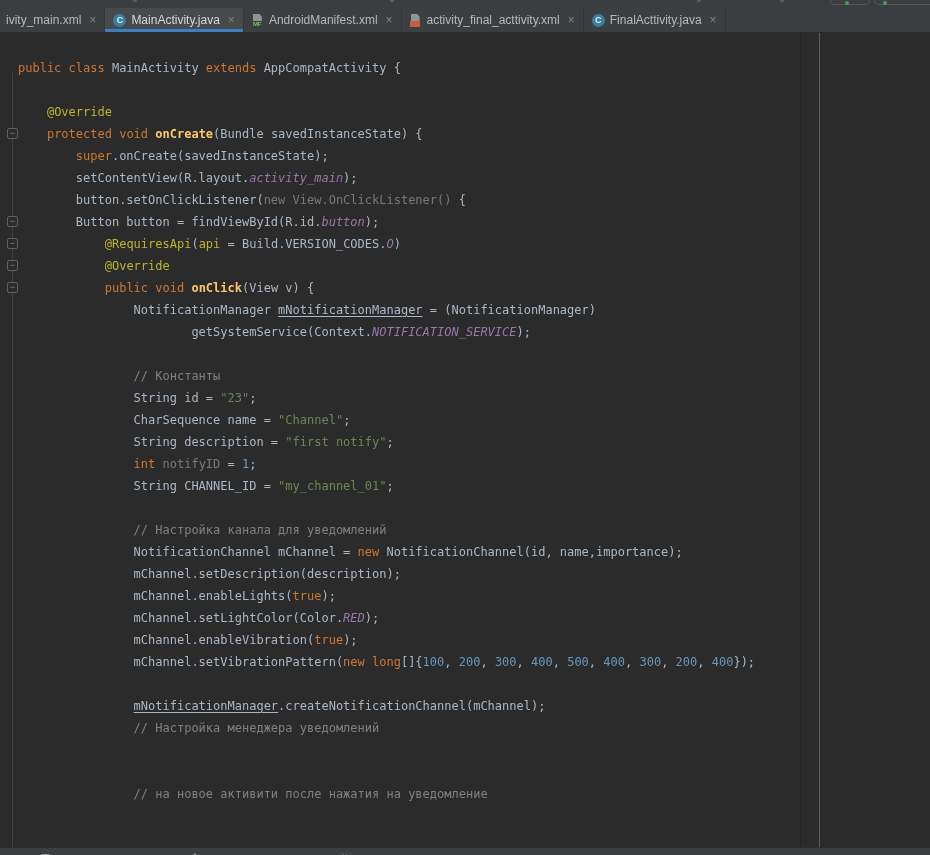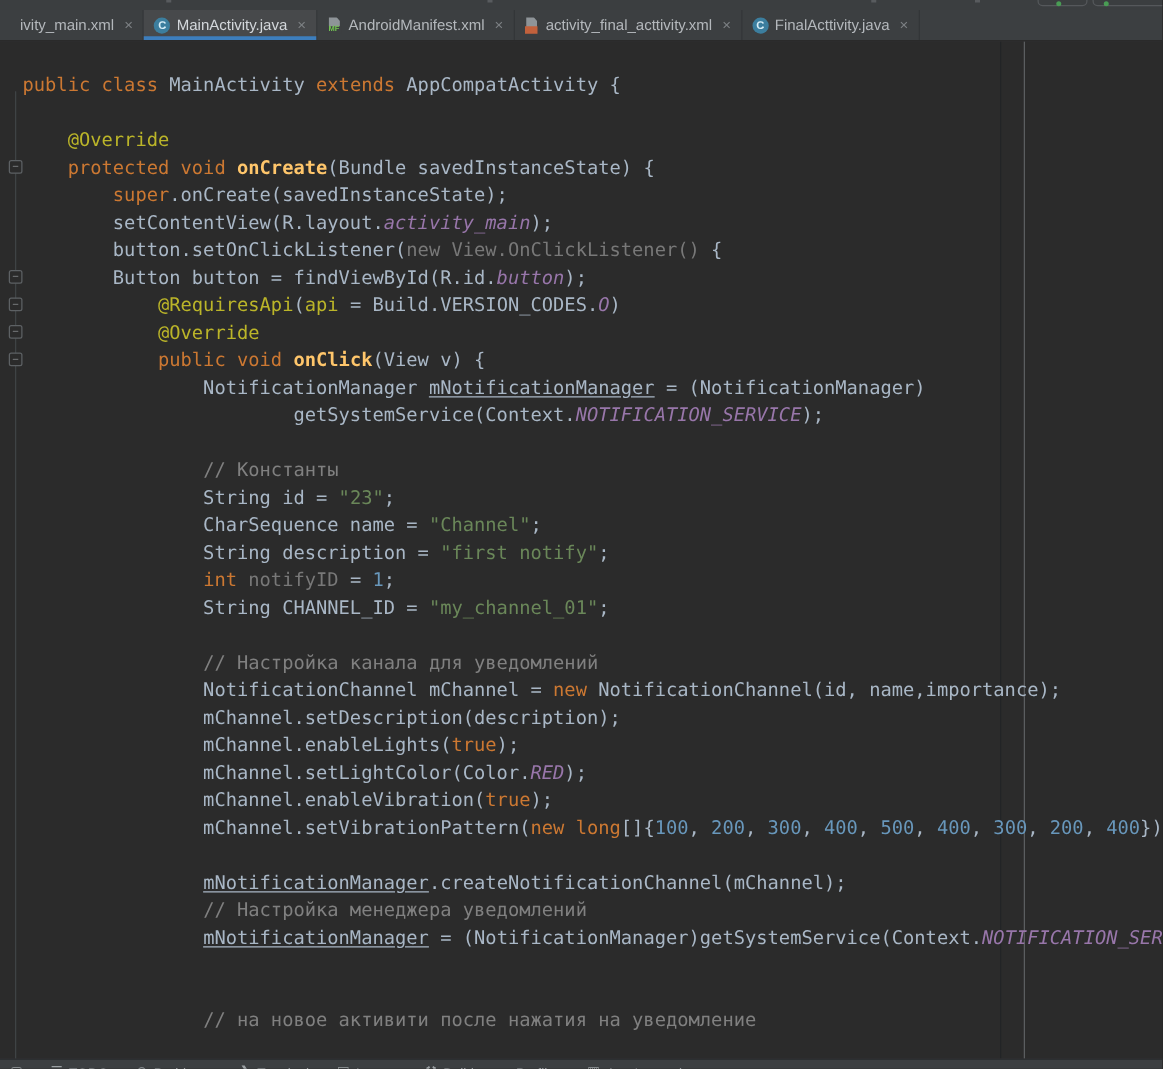--- a/index.html
+++ b/index.html
@@ -24,41 +24,41 @@
 
   
   .tabbar{position:absolute;left:0;top:8px;width:930px;height:25px;background:var(--tabbar-bg);
     display:flex;align-items:stretch;border-bottom:1px solid #2a2a2a;z-index:4;}
   .tab{position:relative;display:flex;align-items:center;gap:5px;padding:0 8px;
     color:var(--tab-text);font-size:12px;border-right:1px solid #333638;cursor:default;}
   .tab.active{background:var(--active-tab-bg);color:var(--active-tab-text);}
   .tab.active::after{content:"";position:absolute;left:0;right:0;bottom:0;height:3px;
     background:var(--active-tab-underline);}
   .tab .close{color:#7d8184;font-size:12px;margin-left:3px;line-height:1;}
-  .tab.first{padding-left:16px;}
+  .tab.first{padding-left:6px;}
   .icon-class{width:13px;height:13px;border-radius:50%;background:#3c7e9e;color:#d8eef7;
     font-size:9px;font-weight:bold;display:flex;align-items:center;justify-content:center;flex:0 0 auto;}
   .icon-file{position:relative;width:12px;height:13px;flex:0 0 auto;}
   .icon-file .page{position:absolute;left:1px;top:0;width:9px;height:11px;background:#8e9498;
     clip-path:polygon(0 0,70% 0,100% 30%,100% 100%,0 100%);}
   .icon-file .badge{position:absolute;left:0;bottom:0;font-size:6px;font-weight:bold;line-height:6px;}
   .icon-file.manifest .badge{color:#74c653;background:#3c3f41;padding:0 1px;}
   .icon-file.layout .block{position:absolute;left:0;bottom:0;width:10px;height:6px;background:#c2613c;}
 
   
   .editor{position:absolute;left:0;top:33px;width:930px;height:814px;background:var(--editor-bg);
     overflow:hidden;z-index:1;}
   .guide-dark{position:absolute;left:800px;top:0;bottom:0;width:1px;background:var(--guide-dark);}
   .guide-light{position:absolute;left:819px;top:0;bottom:0;width:1px;background:var(--guide-light);}
   .fold-line{position:absolute;left:12px;top:40px;bottom:0;width:1px;background:var(--fold-line);}
   .fold-marker{position:absolute;left:7px;width:11px;height:11px;border:1px solid #5d6164;
     border-radius:2px;color:#868a8d;font-size:9px;line-height:9px;text-align:center;
     background:var(--editor-bg);z-index:2;}
   .code{position:absolute;left:0;top:24px;width:930px;
-    font-family:"DejaVu Sans Mono",monospace;font-size:15px;line-height:22px;}
+    font-family:"DejaVu Sans Mono",monospace;font-size:12px;line-height:22px;}
   .code-line{height:22px;white-space:pre;padding-left:18px;}
   .sg-def{color:var(--default-text);}
   .sg-kw{color:var(--keyword);}
   .sg-str{color:var(--string);}
   .sg-num{color:var(--number);}
   .sg-cmt{color:var(--comment);}
   .sg-ann{color:var(--annotation);}
   .sg-con{color:var(--constant);font-style:italic;}
   .sg-dec{color:var(--method-decl);font-weight:bold;}
   .sg-dim{color:var(--dim);}
@@ -158,21 +158,20 @@
         <div class="code-line"><span class="sg-def">                </span><span class="sg-cmt">// Настройка канала для уведомлений</span></div>
         <div class="code-line"><span class="sg-def">                NotificationChannel mChannel = </span><span class="sg-kw">new</span><span class="sg-def"> NotificationChannel(id, name,importance);</span></div>
         <div class="code-line"><span class="sg-def">                mChannel.setDescription(description);</span></div>
         <div class="code-line"><span class="sg-def">                mChannel.enableLights(</span><span class="sg-kw">true</span><span class="sg-def">);</span></div>
         <div class="code-line"><span class="sg-def">                mChannel.setLightColor(Color.</span><span class="sg-con">RED</span><span class="sg-def">);</span></div>
         <div class="code-line"><span class="sg-def">                mChannel.enableVibration(</span><span class="sg-kw">true</span><span class="sg-def">);</span></div>
         <div class="code-line"><span class="sg-def">                mChannel.setVibrationPattern(</span><span class="sg-kw">new long</span><span class="sg-def">[]{</span><span class="sg-num">100</span><span class="sg-def">, </span><span class="sg-num">200</span><span class="sg-def">, </span><span class="sg-num">300</span><span class="sg-def">, </span><span class="sg-num">400</span><span class="sg-def">, </span><span class="sg-num">500</span><span class="sg-def">, </span><span class="sg-num">400</span><span class="sg-def">, </span><span class="sg-num">300</span><span class="sg-def">, </span><span class="sg-num">200</span><span class="sg-def">, </span><span class="sg-num">400</span><span class="sg-def">});</span></div>
         <div class="code-line"></div>
         <div class="code-line"><span class="sg-def">                </span><span class="sg-defu">mNotificationManager</span><span class="sg-def">.createNotificationChannel(mChannel);</span></div>
         <div class="code-line"><span class="sg-def">                </span><span class="sg-cmt">// Настройка менеджера уведомлений</span></div>
-        <div class="code-line"><span class="sg-def">                </span><span class="sg-defu">mNotificationManager</span><span class="sg-def"> = (NotificationManager)getSystemService(Context.</span><span class="sg-con">NOTIFICATION_SERVICE</span><span class="sg-def">);</span></div>
         <div class="code-line"></div>
         <div class="code-line"><span class="sg-def">                </span></div>
         <div class="code-line"><span class="sg-def">                </span><span class="sg-cmt">// на новое активити после нажатия на уведомление</span></div>
       </div>
   </div>
 
   <div class="statusbar">
       <div class="sb-item">
         <span class="sb-icon">▢</span>
       </div>

